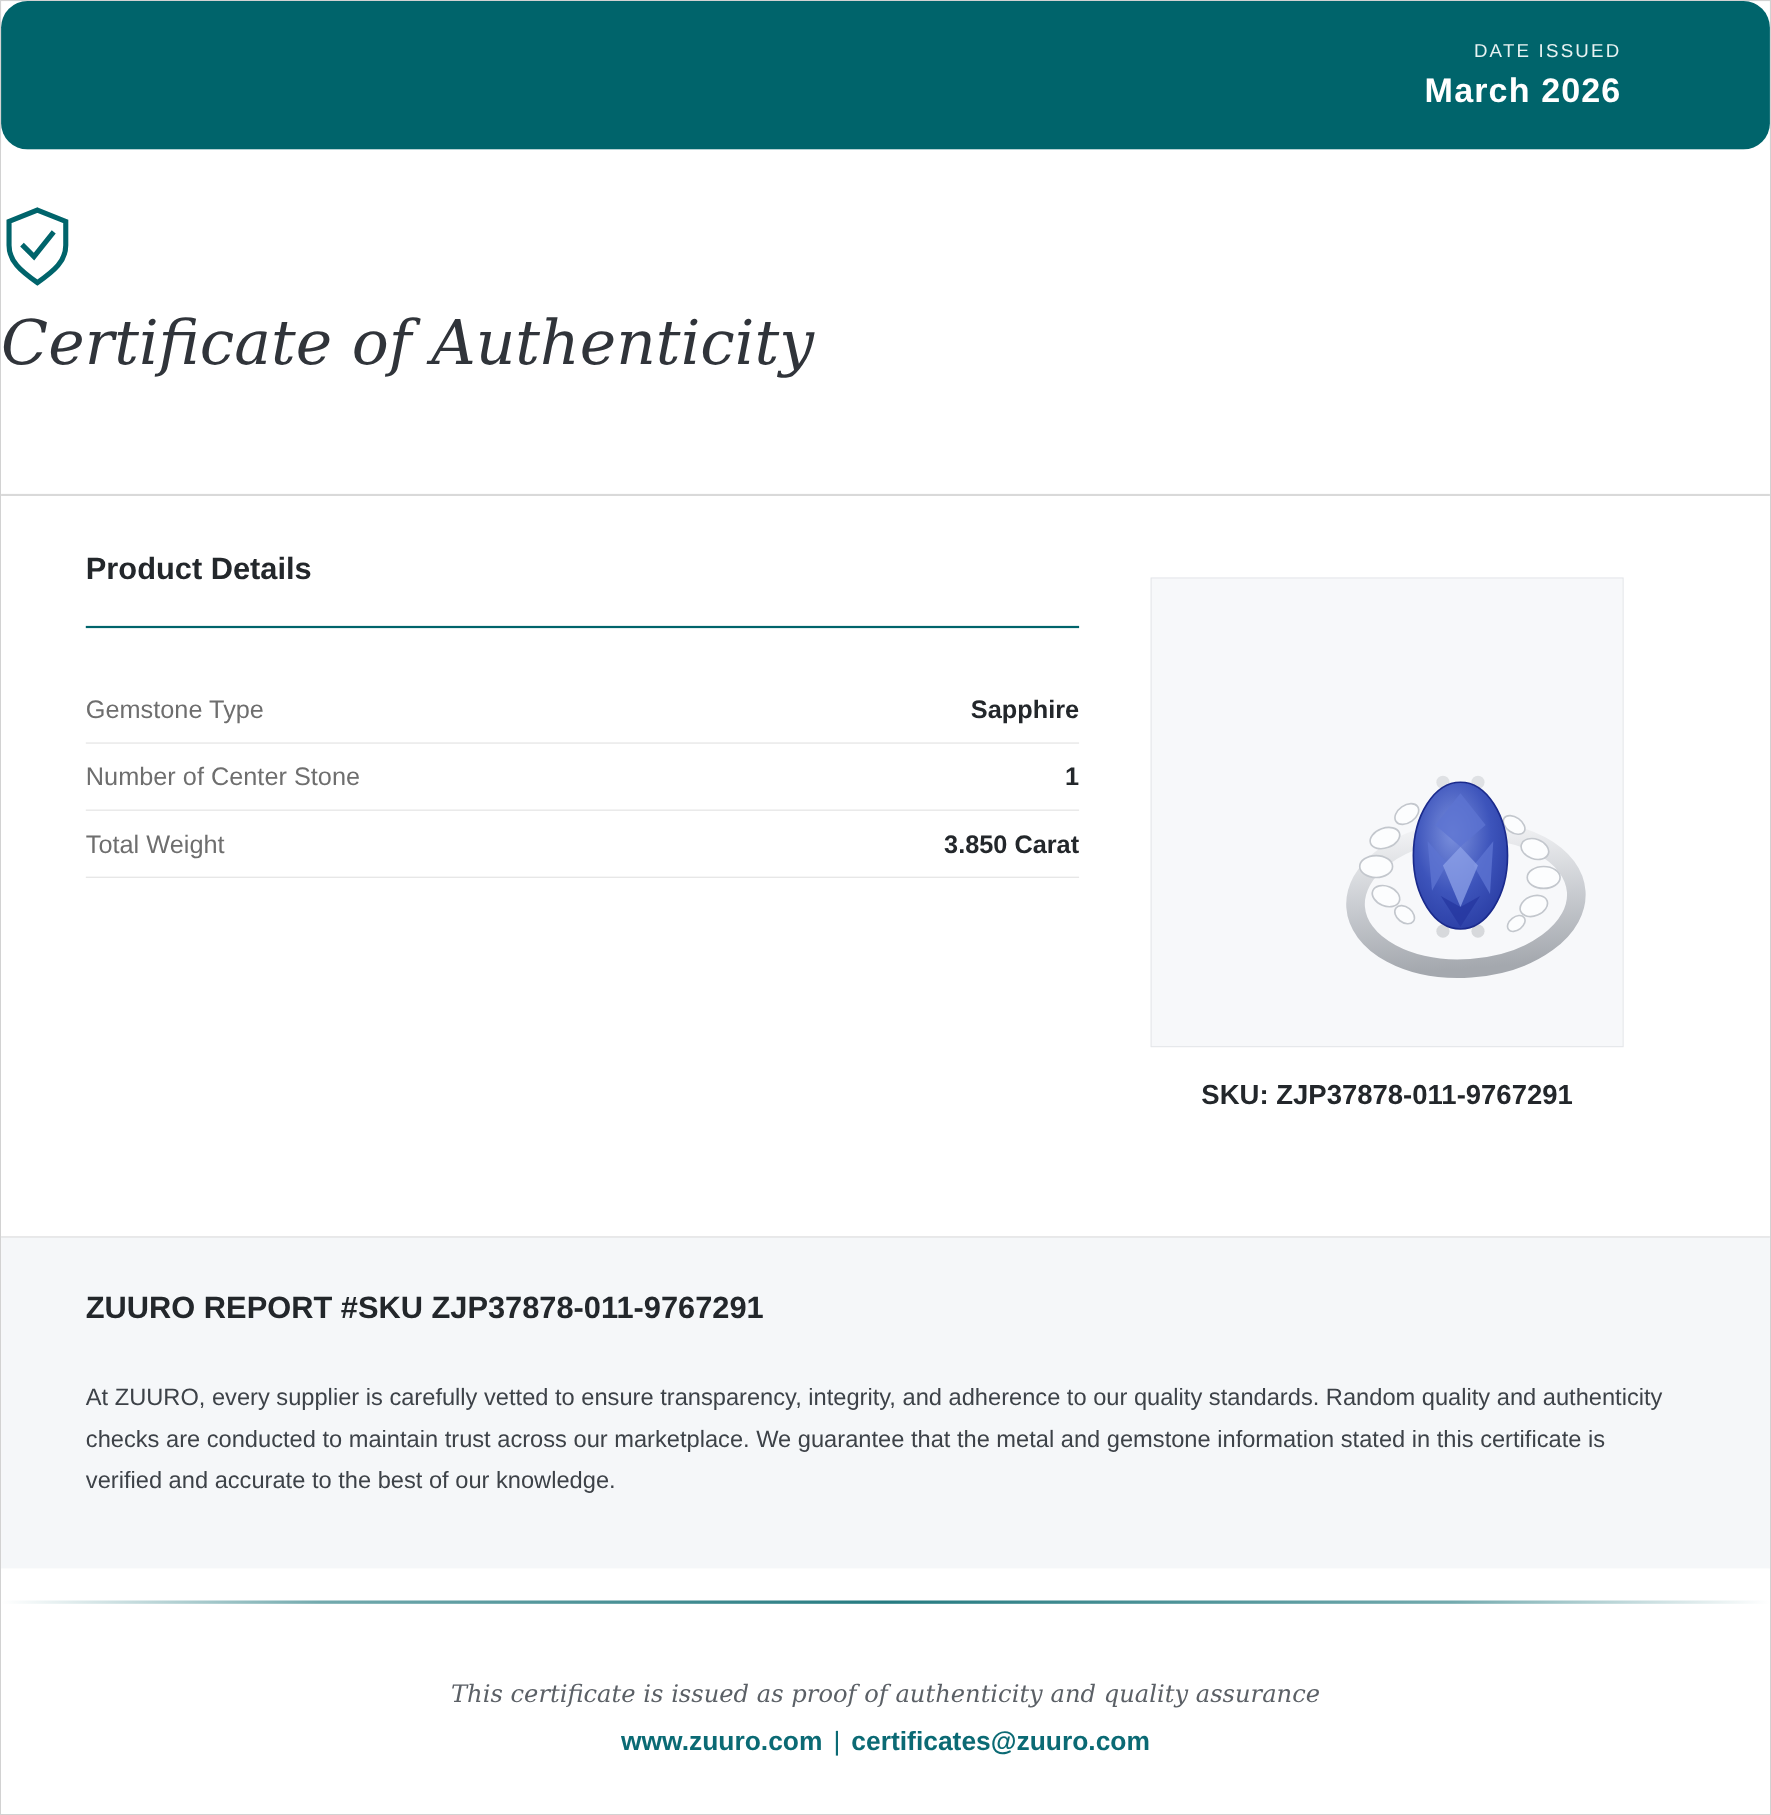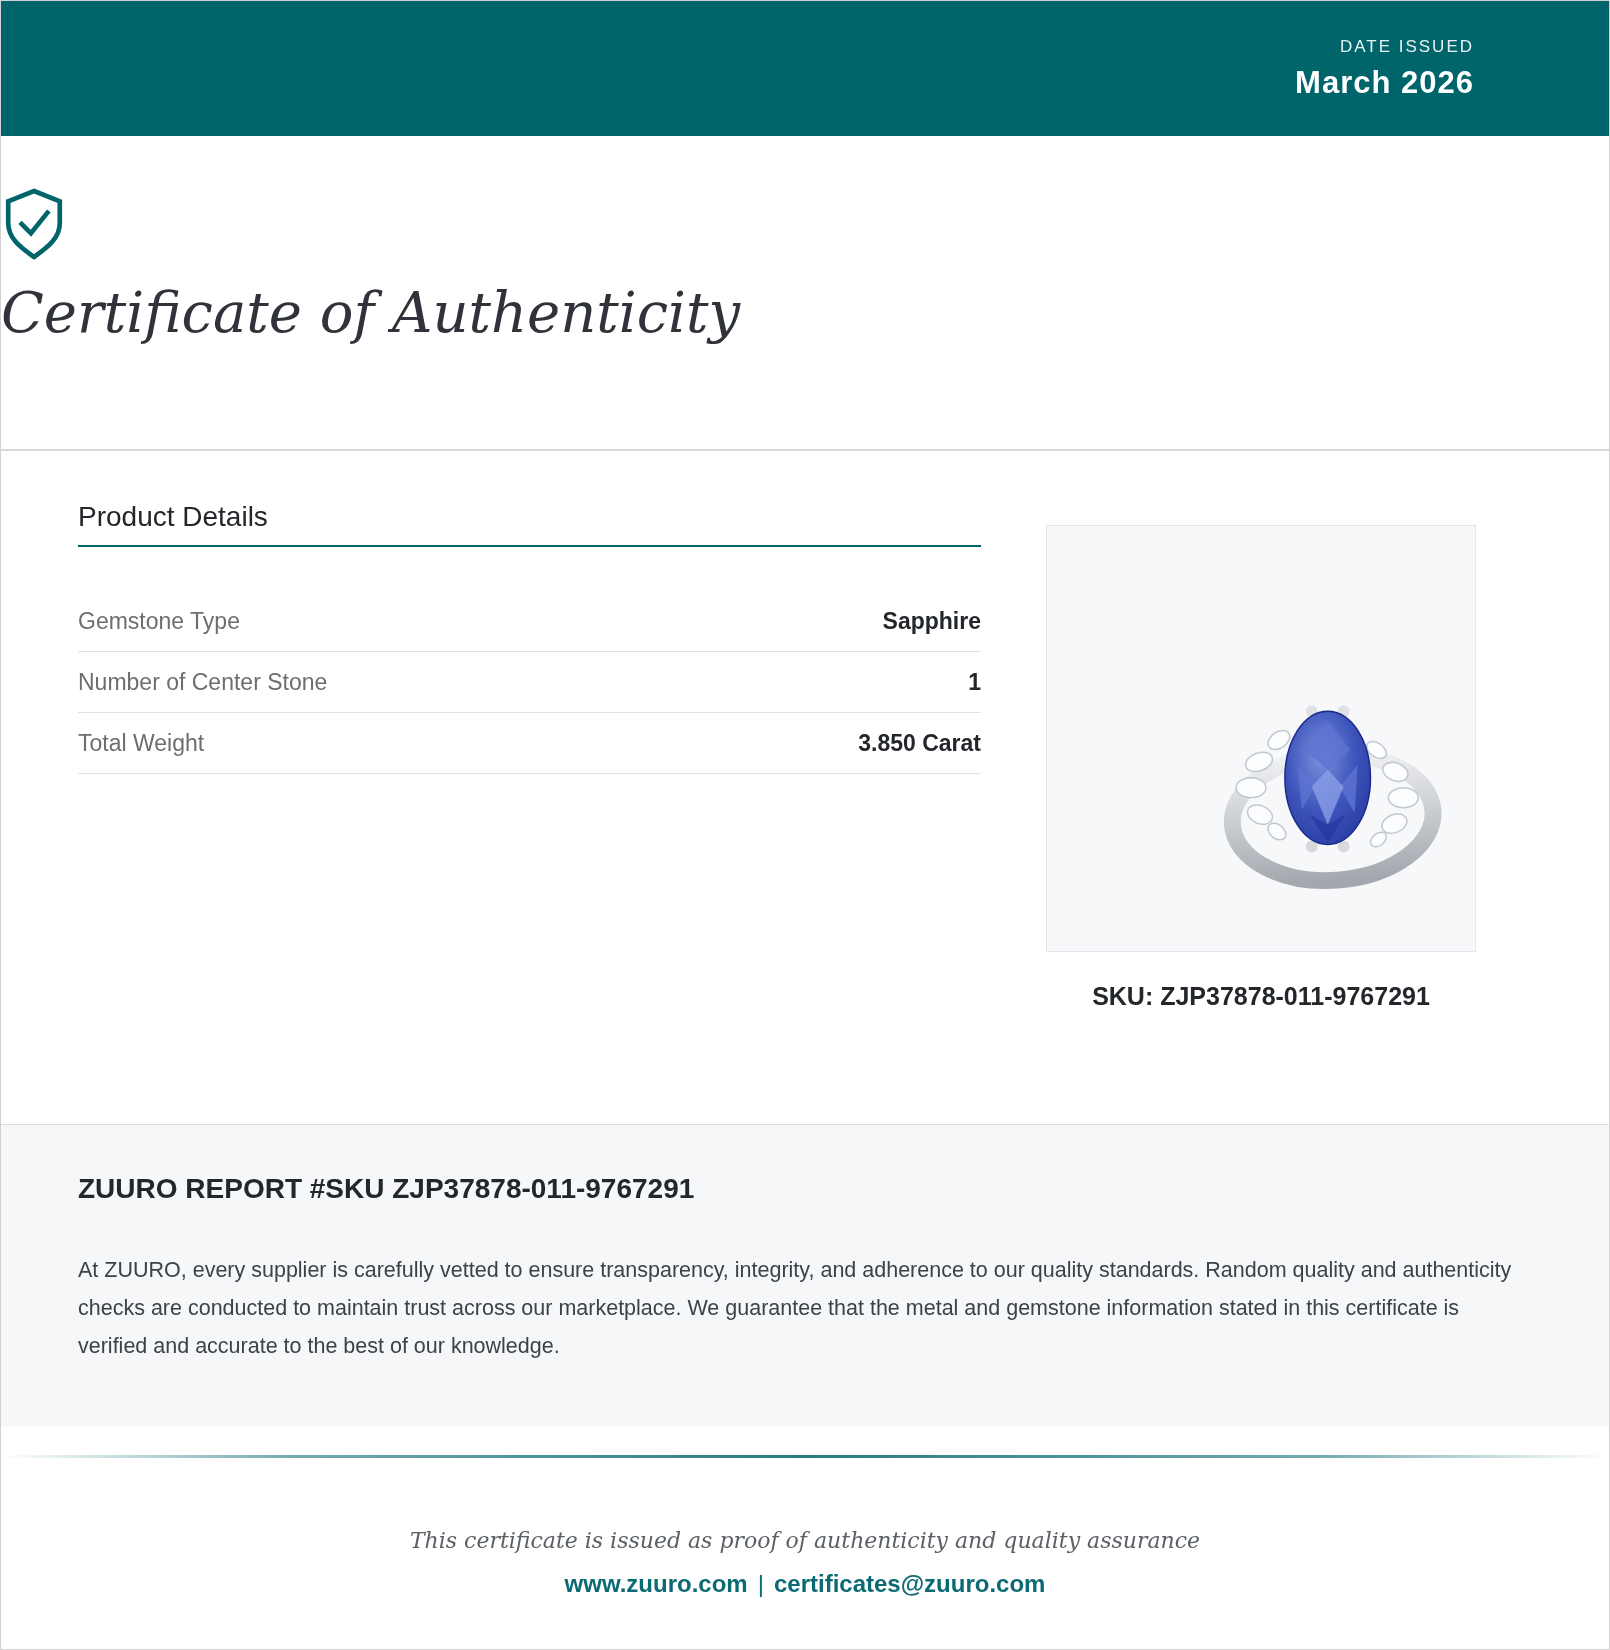--- a/index.html
+++ b/index.html
@@ -17,20 +17,21 @@
     overflow: hidden;
   }
 
   
   .banner {
     height: 135px; flex: 0 0 135px;
     background: #00646b;
     display: flex; flex-direction: column;
     justify-content: center; align-items: flex-end;
     padding-right: 135px;
+    border-radius: 24px;
   }
   .banner .date-label {
     color: #e8f2f2; font-size: 17px; letter-spacing: 2px;
     margin-bottom: 8px;
   }
   .banner .date-value {
     color: #ffffff; font-size: 31px; font-weight: bold;
     letter-spacing: 1px;
   }
 
@@ -56,22 +57,22 @@
 
   
   .main {
     height: 673px; flex: 0 0 673px;
     display: flex;
     padding: 50px 77px 0 77px;
     background: #ffffff;
   }
   .details-col { width: 903px; flex: 0 0 903px; }
   .section-heading {
-    font-size: 28px; font-weight: normal; color: #23272b;
-    padding-bottom: 12px;
+    font-size: 28px; font-weight: bold; color: #23272b;
+    padding-bottom: 36px;
     border-bottom: 2px solid #00646b;
   }
   .rows { margin-bottom: 44px; }
   .row {
     display: flex; justify-content: space-between; align-items: center;
     height: 61px;
     border-bottom: 1px solid #e2e2e2;
   }
   .row .label { font-size: 23px; color: #6e6e6e; }
   .row .value { font-size: 23px; font-weight: bold; color: #23272b; }

